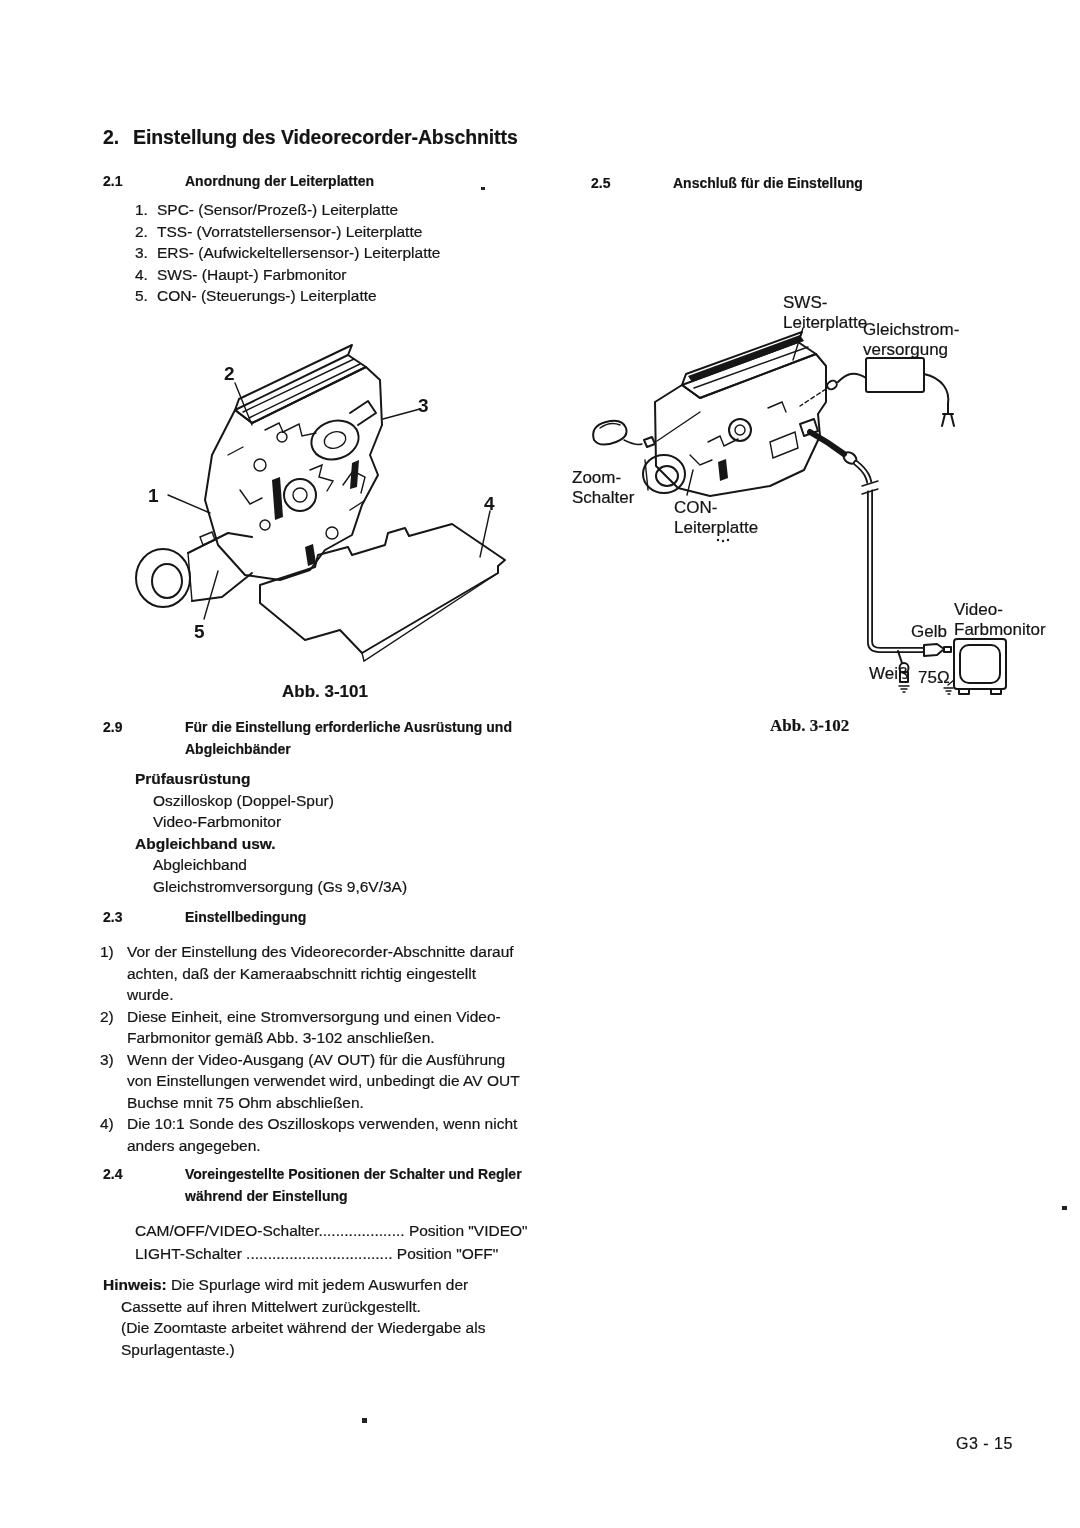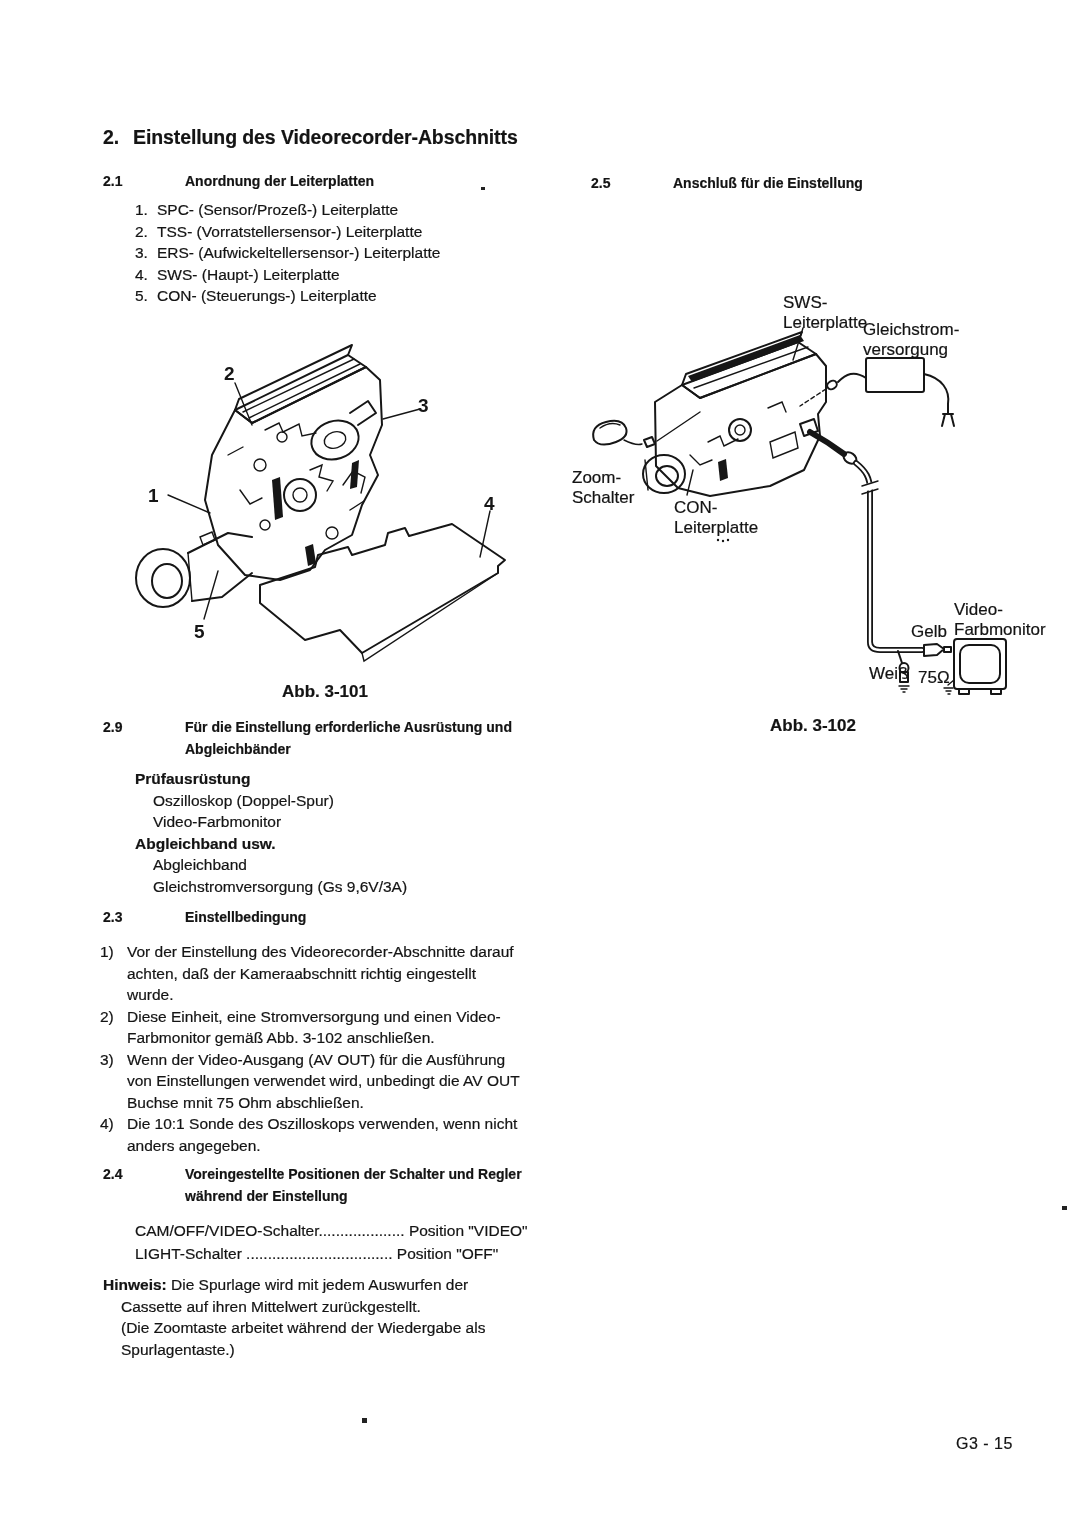--- a/index.html
+++ b/index.html
@@ -61,21 +61,21 @@
     <div class="li">
       <span class="li-num">2.</span>
       <span>TSS- (Vorratstellersensor-) Leiterplatte</span>
     </div>
     <div class="li">
       <span class="li-num">3.</span>
       <span>ERS- (Aufwickeltellersensor-) Leiterplatte</span>
     </div>
     <div class="li">
       <span class="li-num">4.</span>
-      <span>SWS- (Haupt-) Leiterplatte</span>
+      <span>SWS- (Haupt-) Farbmonitor</span>
     </div>
     <div class="li">
       <span class="li-num">5.</span>
       <span>CON- (Steuerungs-) Leiterplatte</span>
     </div>
   </div>
 
   <div class="abs h-row" style="left:591px; top:172px; width:420px;">
     <span class="h-num">2.5</span>
     <span class="h-text">Anschluß für die Einstellung</span>
@@ -268,21 +268,21 @@
 versorgung</div>
     <div class="fig-label" style="left:12px;  top:178px;">Zoom-
 Schalter</div>
     <div class="fig-label" style="left:114px; top:208px;">CON-
 Leiterplatte</div>
     <div class="fig-label" style="left:351px; top:332px;">Gelb</div>
     <div class="fig-label" style="left:394px; top:310px;">Video-
 Farbmonitor</div>
     <div class="fig-label" style="left:309px; top:374px;">Weiß</div>
     <div class="fig-label" style="left:358px; top:378px;">75Ω</div>
-    <div class="fig-label caption" style="left:210px; top:426px;">Abb. 3-102</div>
+    <div class="fig-label caption" style="left:210px; top:426px;font-family:Liberation Serif, serif;">Abb. 3-102</div>
   </div>
 
   <div class="abs page-num" style="left:956px; top:1435px;">G3 - 15</div>
 
   <div class="speck" style="left:481px; top:187px; width:4px; height:3px;"></div>
   <div class="speck" style="left:1062px; top:1206px; width:5px; height:4px;"></div>
   <div class="speck" style="left:362px; top:1418px; width:5px; height:5px;"></div>
 
 </div>
 

